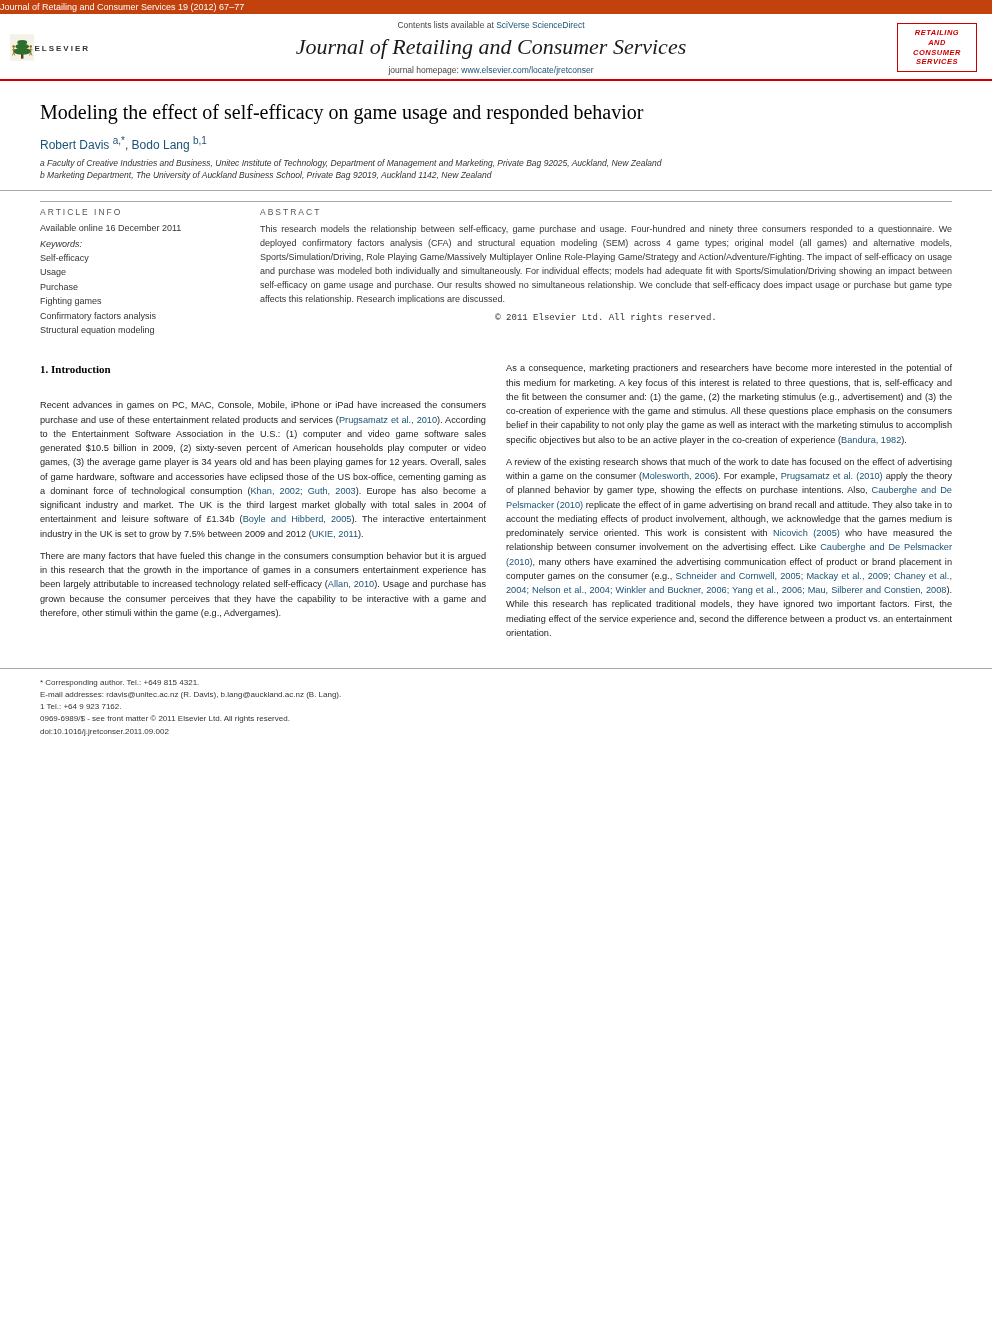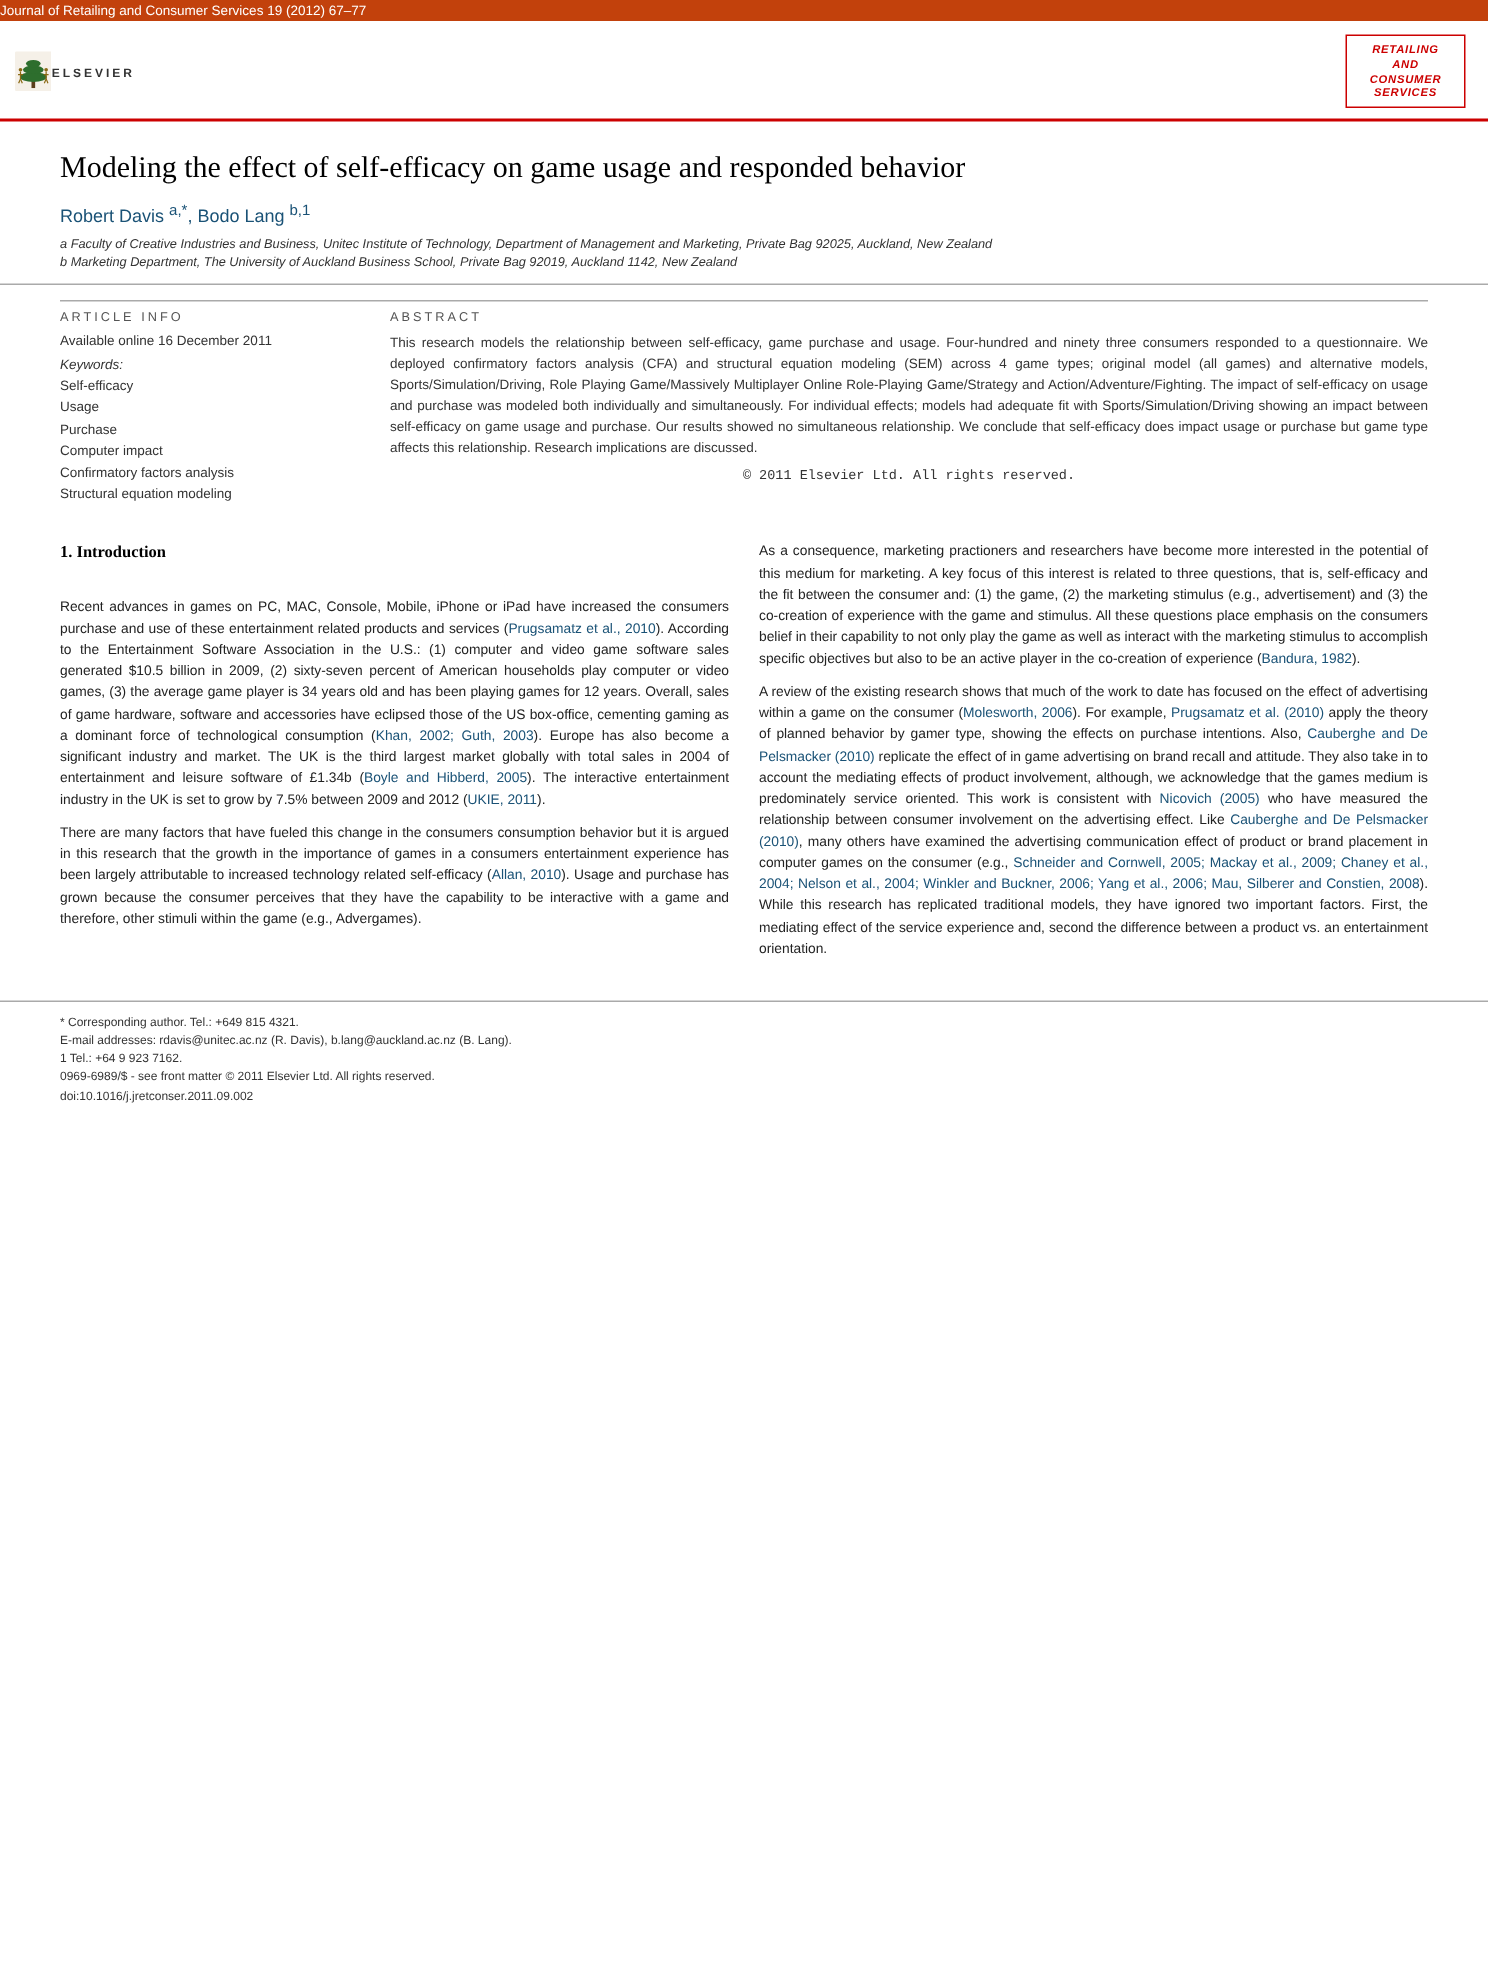--- a/index.html
+++ b/index.html
@@ -309,20 +309,30 @@
         <circle cx="51" cy="30" r="3" fill="#8b6914"></circle>
         <line x1="51" y1="33" x2="51" y2="45" stroke="#8b6914" stroke-width="2"></line>
         <line x1="47" y1="38" x2="55" y2="38" stroke="#8b6914" stroke-width="2"></line>
         <line x1="51" y1="45" x2="48" y2="52" stroke="#8b6914" stroke-width="2"></line>
         <line x1="51" y1="45" x2="54" y2="52" stroke="#8b6914" stroke-width="2"></line>
       </svg>
       <span class="elsevier-text">ELSEVIER</span>
     </div>
   </div>
 
+  <div class="header-center">
+    <div class="contents-line">
+      Contents lists available at <a class="sciverse-link">SciVerse ScienceDirect</a>
+    </div>
+    <div class="journal-title-main">Journal of Retailing and Consumer Services</div>
+    <div class="journal-homepage">
+      <span>journal homepage:</span>
+      <a class="homepage-link">www.elsevier.com/locate/jretconser</a>
+    </div>
+  </div>
 
   <div class="header-right">
     <div class="retailing-box">
       <div class="retailing-box-title">RETAILING<br>AND<br>CONSUMER<br>SERVICES</div>
     </div>
   </div>
 </div>
 
 <div class="article-title-section">
   <div class="article-main-title">Modeling the effect of self-efficacy on game usage and responded behavior</div>
@@ -338,21 +348,21 @@
 
 <div class="two-col">
 
   <div class="col-left">
     <div class="section-header-small">ARTICLE INFO</div>
     <div class="article-info-item">Available online 16 December 2011</div>
     <div class="keywords-label">Keywords:</div>
     <div class="keyword-item">Self-efficacy</div>
     <div class="keyword-item">Usage</div>
     <div class="keyword-item">Purchase</div>
-    <div class="keyword-item">Computer impact</div>
+    <div class="keyword-item">Fighting games</div>
     <div class="keyword-item">Confirmatory factors analysis</div>
     <div class="keyword-item">Structural equation modeling</div>
   </div>
 
   <div class="col-right">
     <div class="section-header-small">ABSTRACT</div>
     <div class="abstract-text">This research models the relationship between self-efficacy, game purchase and usage. Four-hundred and ninety three consumers responded to a questionnaire. We deployed confirmatory factors analysis (CFA) and structural equation modeling (SEM) across 4 game types; original model (all games) and alternative models, Sports/Simulation/Driving, Role Playing Game/Massively Multiplayer Online Role-Playing Game/Strategy and Action/Adventure/Fighting. The impact of self-efficacy on usage and purchase was modeled both individually and simultaneously. For individual effects; models had adequate fit with Sports/Simulation/Driving showing an impact between self-efficacy on game usage and purchase. Our results showed no simultaneous relationship. We conclude that self-efficacy does impact usage or purchase but game type affects this relationship. Research implications are discussed.</div>
     <div class="copyright-line">© 2011 Elsevier Ltd. All rights reserved.</div>
   </div>
 </div>

